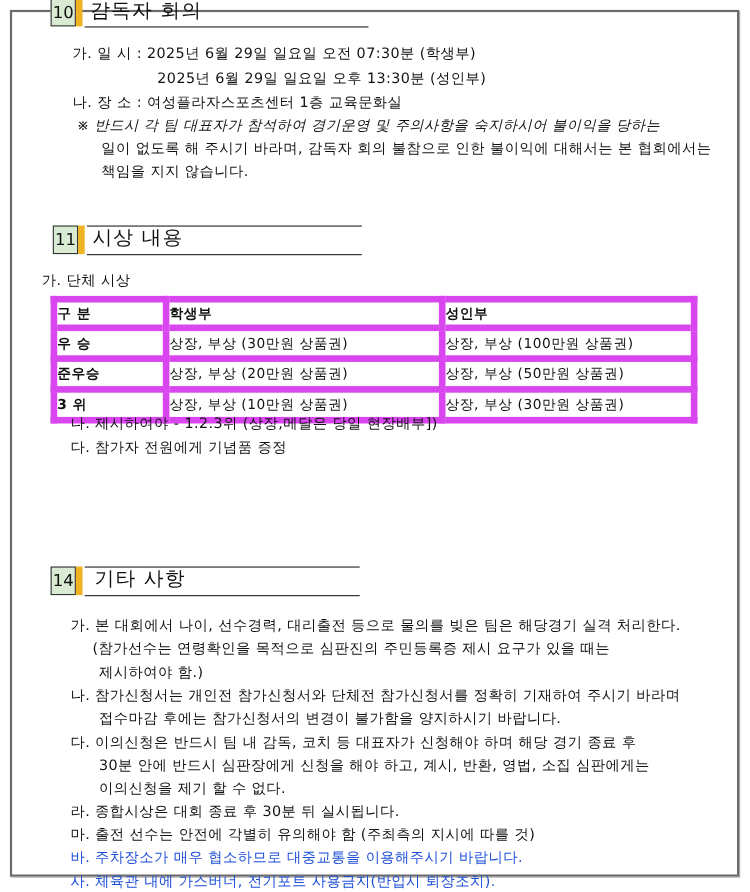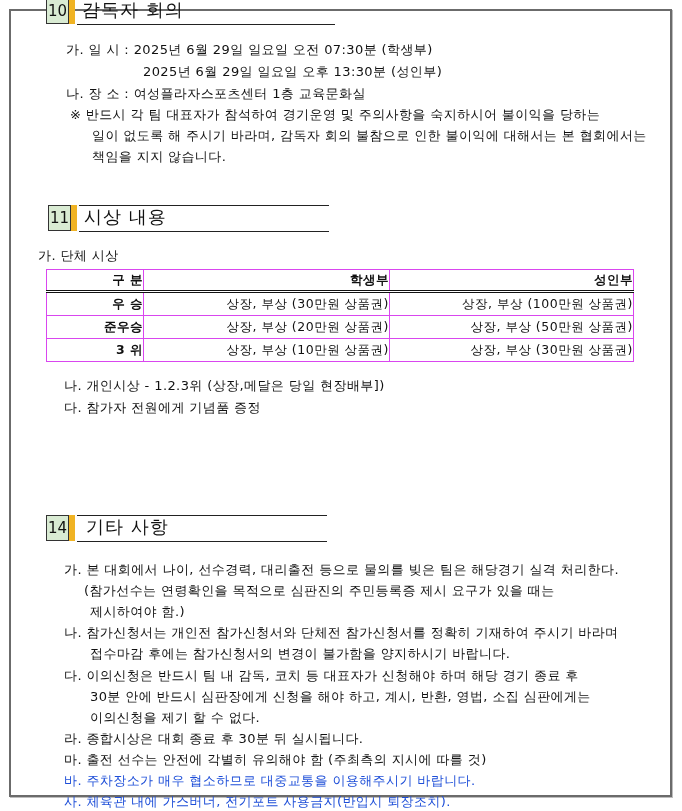--- a/index.html
+++ b/index.html
@@ -27,42 +27,42 @@
   }
   .sec-line-top { position: absolute; left: 31px; top: 0; height: 0; border-top: 1px solid #222; }
   .sec-line-bot { position: absolute; left: 31px; top: 26px; height: 0; border-top: 1px solid #222; }
   .t { position: absolute; font-size: 13px; line-height: 16px; white-space: nowrap; letter-spacing: 0.4px; }
   .red { color: #1d4ed8; }
   table.award {
     position: absolute; left: 46px; top: 269px; width: 588px;
     border-collapse: collapse; font-size: 12.5px;
   }
   table.award td, table.award th {
-    border: 1px solid #d946ef; height: 22px; padding: 0; text-align: right; letter-spacing: 0.5px;
+    border: 6px solid #d946ef; height: 22px; padding: 0; text-align: left; letter-spacing: 0.5px;
   }
   table.award th { font-weight: bold; height: 20px; }
   table.award thead tr th { border-bottom: 3px double #111; }
   table.award td.cat { font-weight: bold; width: 96px; }
   table.award td.c1 { width: 245px; }
 </style>
 </head>
 <body>
 
 <div class="frame"></div>
 
 <div class="sec-head" style="left:46px; top:-2px; width:290px;">
   <div class="sec-num">10</div>
   <div class="sec-bar"></div>
   <div class="sec-title">감독자 회의</div>
   <div class="sec-line-bot" style="width:258px;"></div>
 </div>
 <div class="t" style="left:66px; top:42px;">가. 일 시 :  2025년 6월 29일 일요일 오전 07:30분  (학생부)</div>
 <div class="t" style="left:143px; top:64px;">2025년 6월 29일 일요일 오후 13:30분 (성인부)</div>
 <div class="t" style="left:66px; top:86px;">나. 장 소 : 여성플라자스포츠센터 1층 교육문화실</div>
-<div class="t" style="left:70px; top:107px;">※  반드시 각 팀 대표자가 참석하여 경기운영 및 주의사항을 숙지하시어 불이익을 당하는</div>
+<div class="t" style="left:70px; top:107px;font-style:italic;">※  반드시 각 팀 대표자가 참석하여 경기운영 및 주의사항을 숙지하시어 불이익을 당하는</div>
 <div class="t" style="left:92px; top:128px;">일이 없도록 해 주시기 바라며, 감독자 회의 불참으로 인한 불이익에 대해서는 본 협회에서는</div>
 <div class="t" style="left:92px; top:149px;">책임을 지지 않습니다.</div>
 
 <div class="sec-head" style="left:48px; top:205px; width:290px;">
   <div class="sec-num">11</div>
   <div class="sec-bar"></div>
   <div class="sec-title">시상 내용</div>
   <div class="sec-line-top" style="width:250px;"></div>
   <div class="sec-line-bot" style="width:250px;"></div>
 </div>
@@ -88,21 +88,21 @@
       <td>상장, 부상 (50만원 상품권)</td>
     </tr>
     <tr>
       <td class="cat">3  위</td>
       <td class="c1">상장, 부상 (10만원 상품권)</td>
       <td>상장, 부상 (30만원 상품권)</td>
     </tr>
   </tbody>
 </table>
 
-<div class="t" style="left:64px; top:378px;">나. 개인시상 - 1.2.3위 (상장,메달은 당일 현장배부])</div>
+<div class="t" style="left:64px; top:378px;">나. 제시하여야 - 1.2.3위 (상장,메달은 당일 현장배부])</div>
 <div class="t" style="left:64px; top:400px;">다. 참가자 전원에게 기념품 증정</div>
 
 <div class="sec-head" style="left:46px; top:515px; width:290px;">
   <div class="sec-num">14</div>
   <div class="sec-bar"></div>
   <div class="sec-title" style="left:40px;">기타 사항</div>
   <div class="sec-line-top" style="width:250px;"></div>
   <div class="sec-line-bot" style="width:250px;"></div>
 </div>
 

